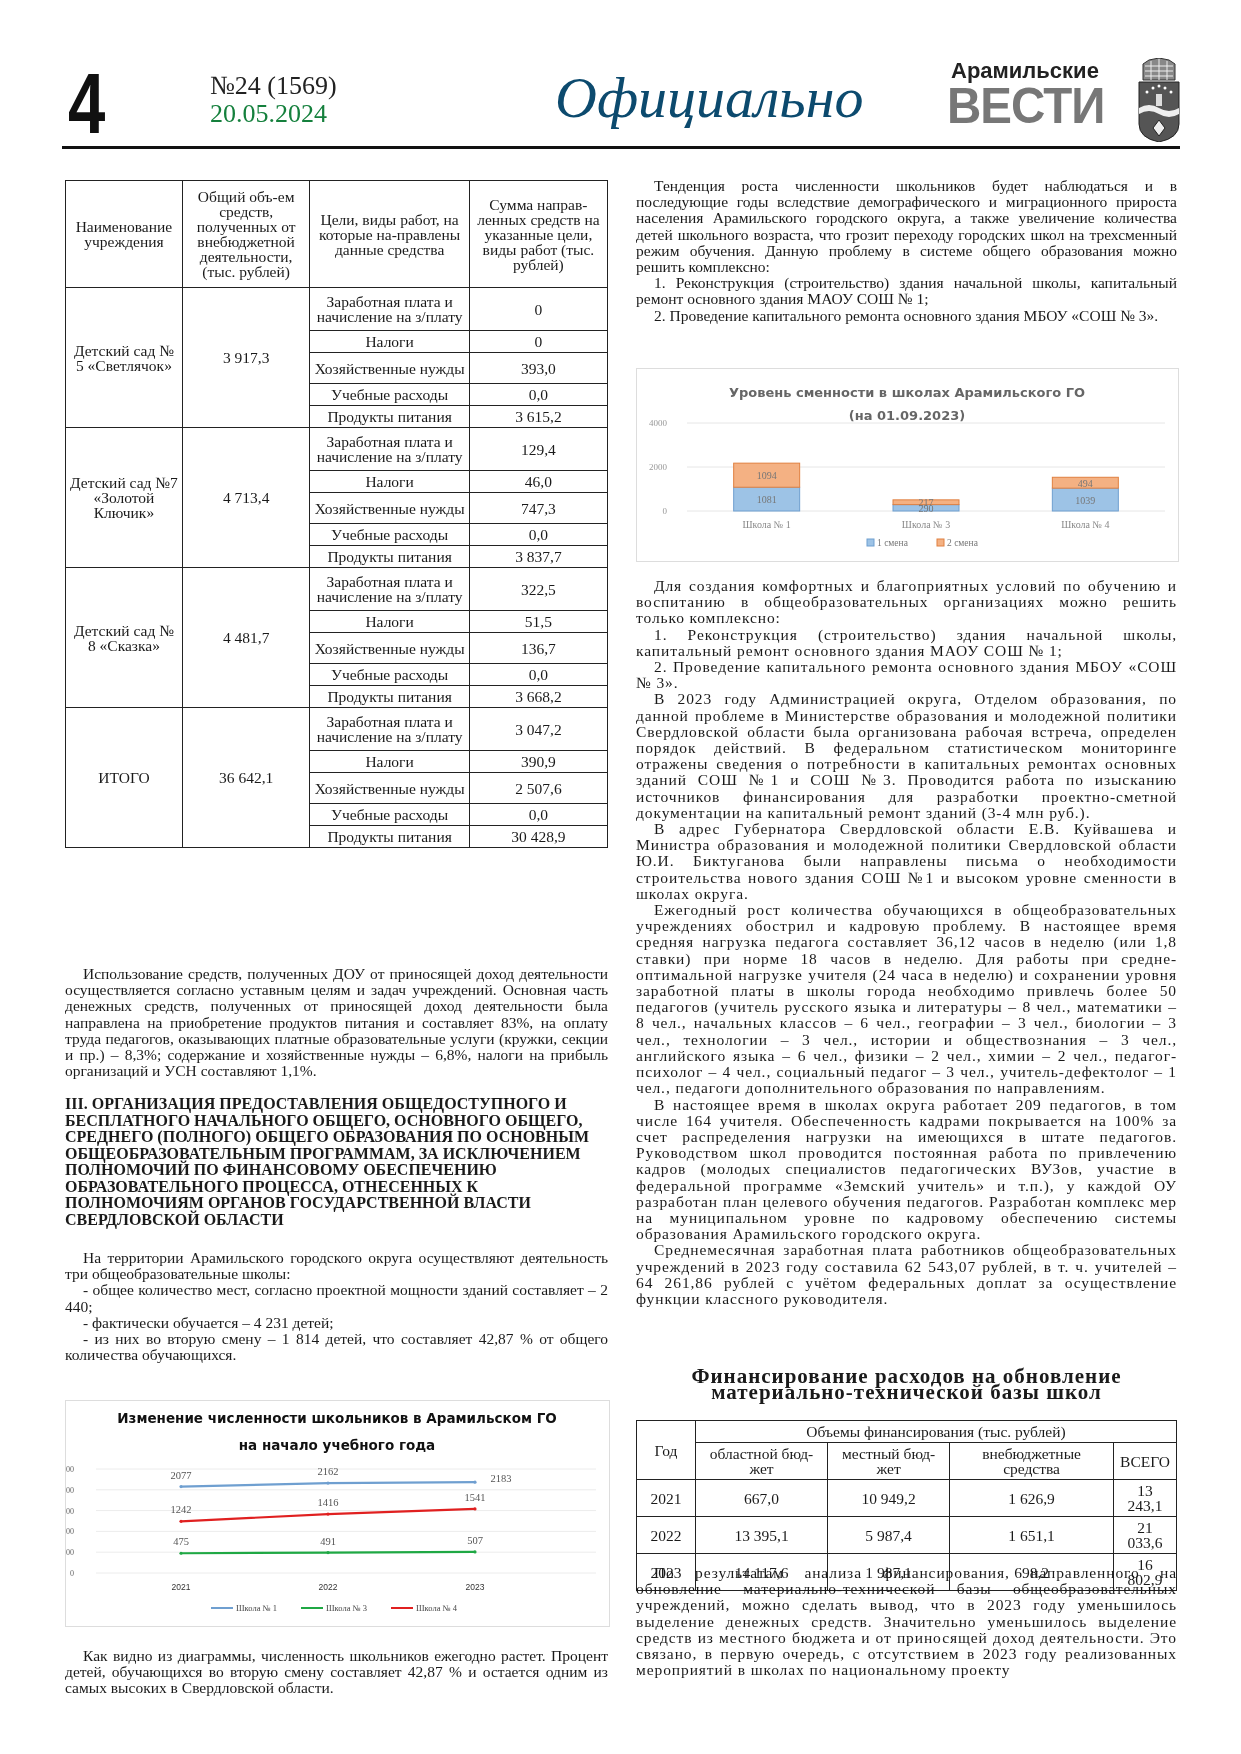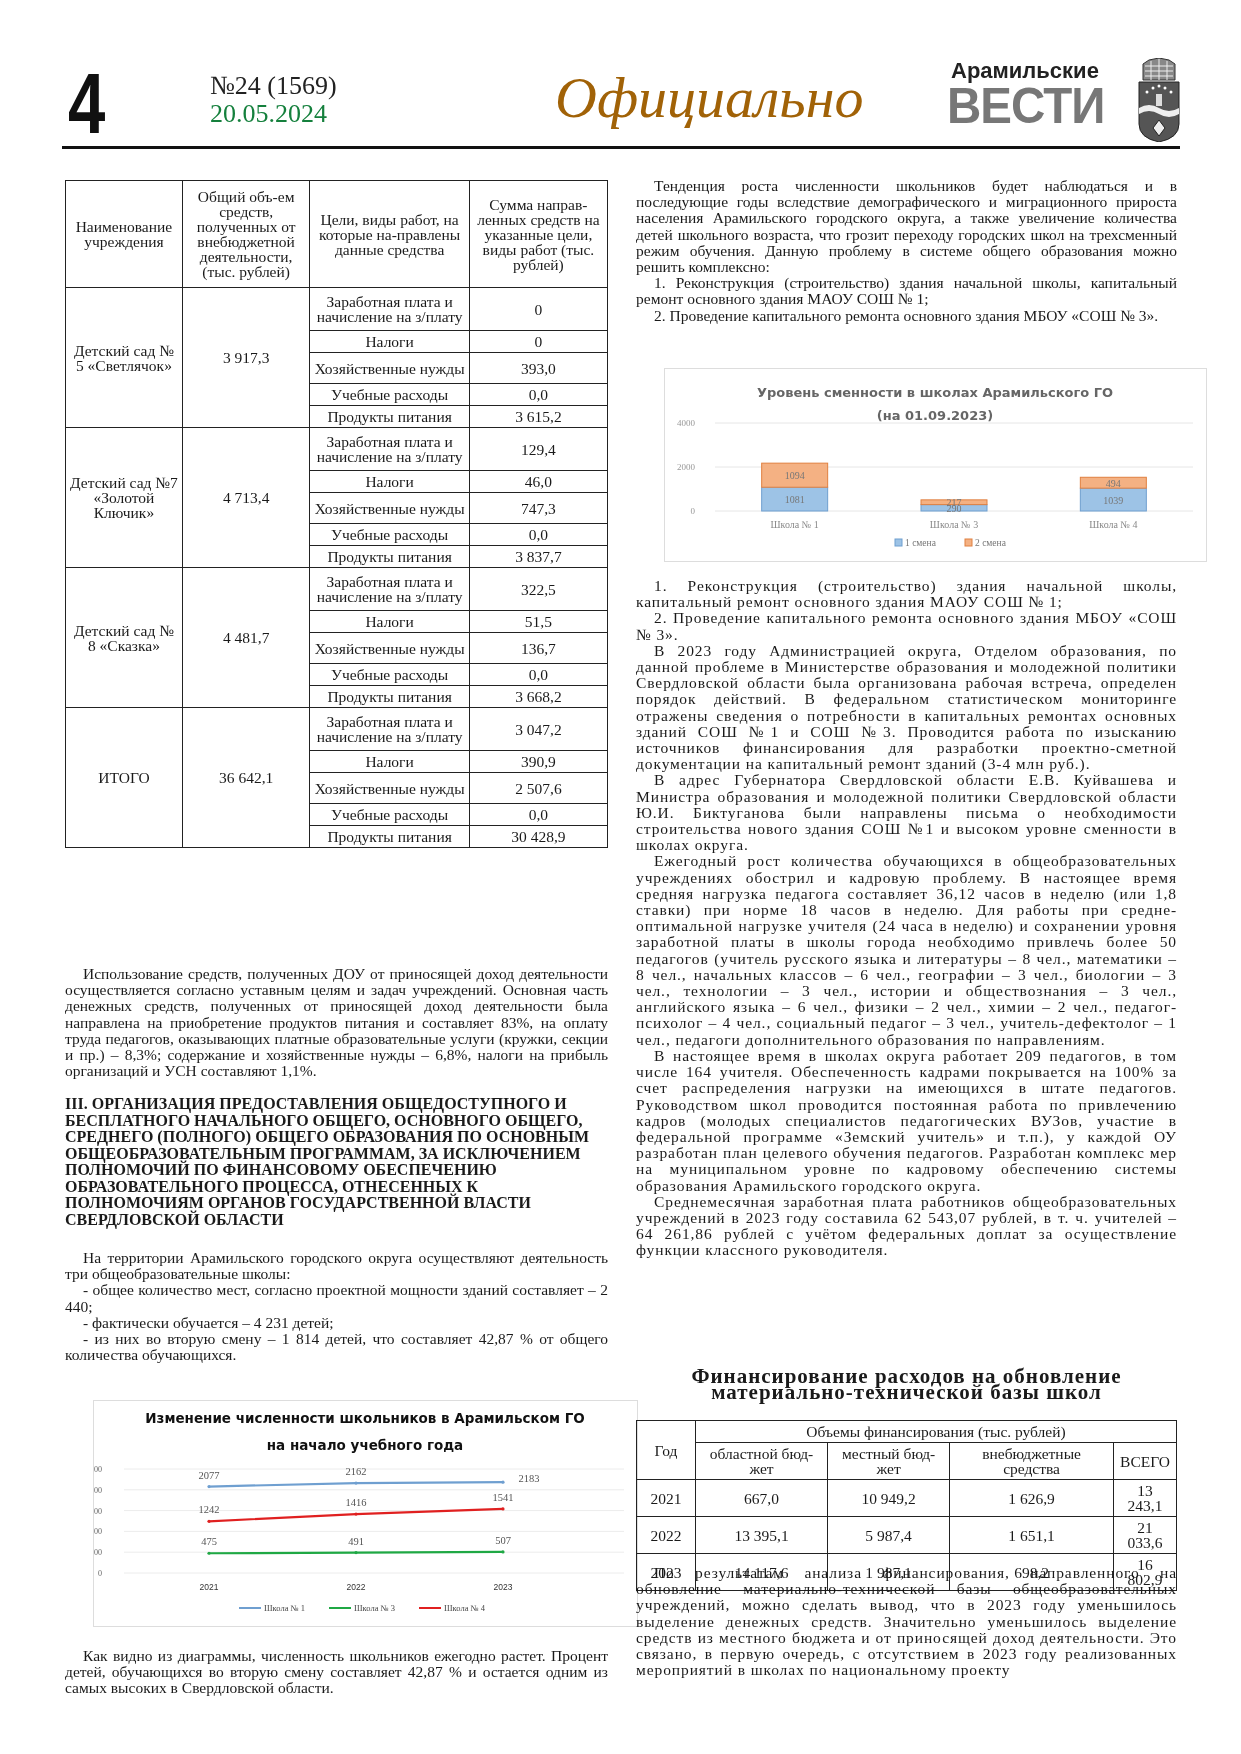--- a/index.html
+++ b/index.html
@@ -3,42 +3,42 @@
 <meta charset="utf-8">
 <style>
   html, body { margin:0; padding:0; background:#fff; }
   body { width:1241px; height:1754px; position:relative; overflow:hidden; color:#1a1a1a;
          font-family:"Liberation Serif", serif; }
   .abs { position:absolute; }
   
   #page-num { left:68px; top:60px; font-family:"Liberation Sans", sans-serif; font-weight:bold; font-size:86px; line-height:86px; transform:scaleX(0.78); transform-origin:left top; color:#111; }
   #issue { left:210px; top:72px; font-family:"Liberation Serif", serif; font-size:26px; line-height:28px; color:#222; }
   #issue .date { color:#15803d; }
-  #section-title { left:555px; top:65px; font-family:"Liberation Serif", serif; font-style:italic; font-size:58px; line-height:66px; color:#a16207; }
+  #section-title { left:555px; top:65px; font-family:"Liberation Serif", serif; font-style:italic; font-size:58px; line-height:66px; color:#0c4a6e; }
   #logo { left:945px; top:58px; width:180px; height:84px; }
   #logo .l1 { position:absolute; left:6px; top:0; font-family:"Liberation Sans", sans-serif; font-weight:bold; font-size:22px; color:#222; }
   #logo .l2 { position:absolute; left:2px; top:22px; font-family:"Liberation Sans", sans-serif; font-weight:bold; font-size:50px; line-height:52px; color:#777; transform:scaleX(0.95); transform-origin:left top; letter-spacing:-1px; }
   #coat { position:absolute; left:190px; top:0; width:48px; height:84px; }
   #rule { left:62px; top:146px; width:1118px; height:3px; background:#111; }
 
   
   table { border-collapse:collapse; }
   #t1 { position:absolute; left:65px; top:180px; width:543px; font-size:15.5px; line-height:15px; }
   #t1 td, #t1 th { border:1.3px solid #222; text-align:center; vertical-align:middle; padding:2px 4px; font-weight:normal; }
   #t1 th { padding:8px 4px; }
   .col1 { width:101px; } .col2 { width:111px; } .col3 { width:141px; } .col4 { width:121px; }
 
   .txt { position:absolute; font-size:15.5px; line-height:16.2px; text-align:justify; }
   .txt p { margin:0; text-indent:18px; }
   .wide { letter-spacing:0.5px; }
 
   #sec-heading { position:absolute; left:65px; top:1096px; width:543px; font-weight:bold; font-size:16px; line-height:16.5px; text-align:left; }
 
   
-  .chart-box { position:absolute; border:1px solid #ddd; background:#fff;margin-left:28px; }
+  .chart-box { position:absolute; border:1px solid #ddd; background:#fff; }
   .chart-title { font-family:"DejaVu Sans", sans-serif; font-weight:bold; text-anchor:middle; }
 
   #t2 { position:absolute; left:636px; top:1420px; width:541px; font-size:15.5px; line-height:15px; }
   #t2 td, #t2 th { border:1.3px solid #222; text-align:center; vertical-align:middle; padding:3px 4px; font-weight:normal; }
   #t2-title { position:absolute; left:636px; top:1368px; width:541px; text-align:center; font-weight:bold; font-size:21px; line-height:16px; letter-spacing:1px; }
 </style>
 </head>
 <body>
 
 <div id="page-num" class="abs">4</div>
@@ -274,20 +274,21 @@
     <g id="bc-legend">
         <rect x="230" y="170" width="7" height="7" fill="#9dc3e6" stroke="#6f9fd0"></rect>
         <text x="240" y="177" font-size="9.5" fill="#777" font-family="Liberation Serif, serif">1 смена</text>
         <rect x="300" y="170" width="7" height="7" fill="#f4b183" stroke="#e08040"></rect>
         <text x="310" y="177" font-size="9.5" fill="#777" font-family="Liberation Serif, serif">2 смена</text>
       </g>
   </svg>
 </div>
 
 <div class="txt wide" style="left:636px; top:578px; width:541px; letter-spacing:0.9px;">
+  <p>Для создания комфортных и благоприятных условий по обучению и воспитанию в общеобразовательных организациях можно решить только комплексно:</p>
   <p>1. Реконструкция (строительство) здания начальной школы, капитальный ремонт основного здания МАОУ СОШ № 1;</p>
   <p>2. Проведение капитального ремонта основного здания МБОУ «СОШ № 3».</p>
   <p>В 2023 году Администрацией округа, Отделом образования, по данной проблеме в Министерстве образования и молодежной политики Свердловской области была организована рабочая встреча, определен порядок действий. В федеральном статистическом мониторинге отражены сведения о потребности в капитальных ремонтах основных зданий СОШ №1 и СОШ №3. Проводится работа по изысканию источников финансирования для разработки проектно-сметной документации на капитальный ремонт зданий (3-4 млн руб.).</p>
   <p>В адрес Губернатора Свердловской области Е.В. Куйвашева и Министра образования и молодежной политики Свердловской области Ю.И. Биктуганова были направлены письма о необходимости строительства нового здания СОШ №1 и высоком уровне сменности в школах округа.</p>
   <p>Ежегодный рост количества обучающихся в общеобразовательных учреждениях обострил и кадровую проблему. В настоящее время средняя нагрузка педагога составляет 36,12 часов в неделю (или 1,8 ставки) при норме 18 часов в неделю. Для работы при средне-оптимальной нагрузке учителя (24 часа в неделю) и сохранении уровня заработной платы в школы города необходимо привлечь более 50 педагогов (учитель русского языка и литературы – 8 чел., математики – 8 чел., начальных классов – 6 чел., географии – 3 чел., биологии – 3 чел., технологии – 3 чел., истории и обществознания – 3 чел., английского языка – 6 чел., физики – 2 чел., химии – 2 чел., педагог-психолог – 4 чел., социальный педагог – 3 чел., учитель-дефектолог – 1 чел., педагоги дополнительного образования по направлениям.</p>
   <p>В настоящее время в школах округа работает 209 педагогов, в том числе 164 учителя. Обеспеченность кадрами покрывается на 100% за счет распределения нагрузки на имеющихся в штате педагогов. Руководством школ проводится постоянная работа по привлечению кадров (молодых специалистов педагогических ВУЗов, участие в федеральной программе «Земский учитель» и т.п.), у каждой ОУ разработан план целевого обучения педагогов. Разработан комплекс мер на муниципальном уровне по кадровому обеспечению системы образования Арамильского городского округа.</p>
   <p>Среднемесячная заработная плата работников общеобразовательных учреждений в 2023 году составила 62 543,07 рублей, в т. ч. учителей – 64 261,86 рублей с учётом федеральных доплат за осуществление функции классного руководителя.</p>
 </div>
 
 <div id="t2-title">Финансирование расходов на обновление материально-технической базы школ</div>

